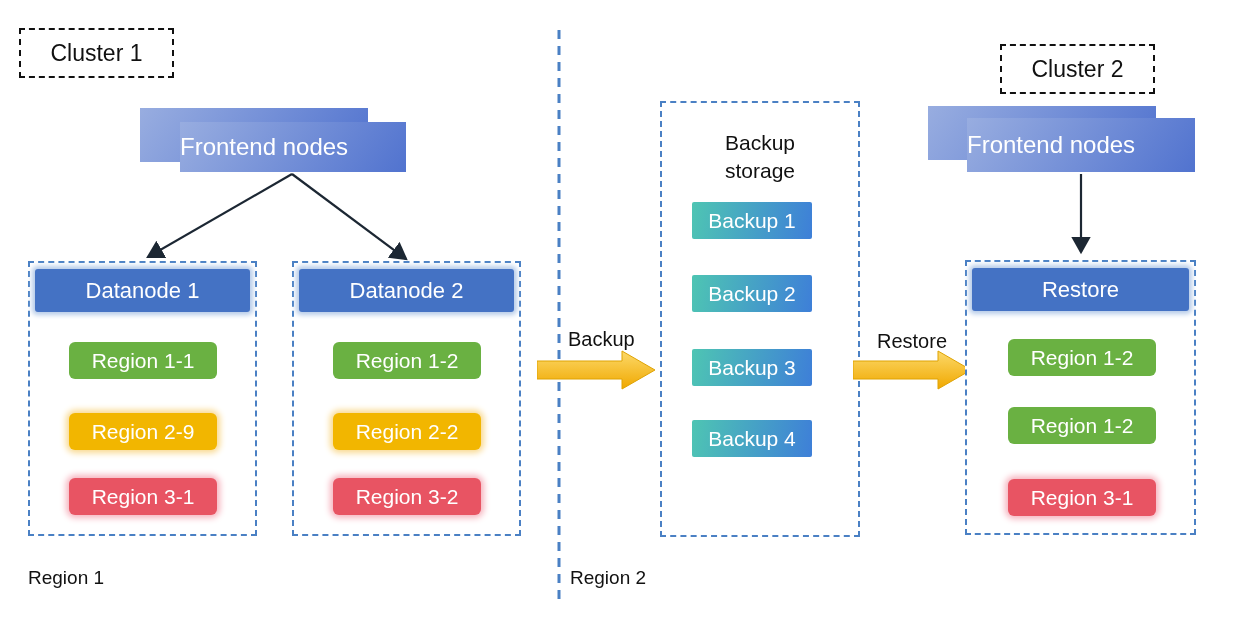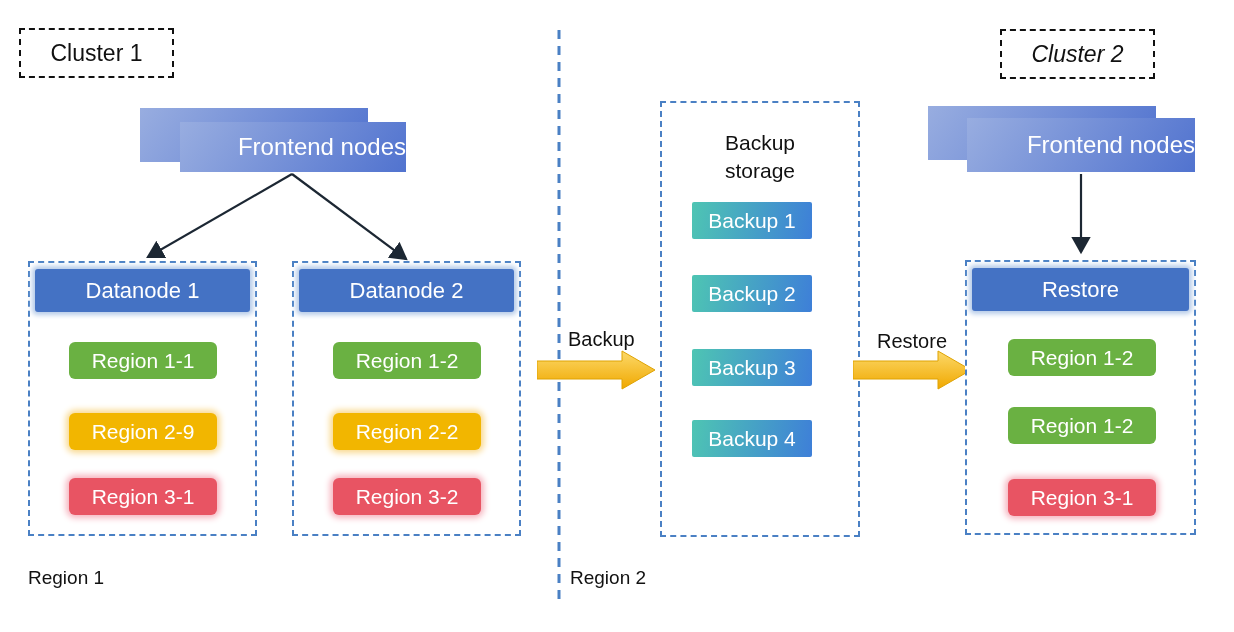--- a/index.html
+++ b/index.html
@@ -8,21 +8,21 @@
     font-family:"Liberation Sans","DejaVu Sans",sans-serif;overflow:hidden;
   }
   .abs{position:absolute;}
   
   .cluster-label-box{
     border:2.5px dashed #111;display:flex;align-items:center;justify-content:center;
     font-size:23px;color:#111;background:#fff;
   }
   
   .fe-panel{background:linear-gradient(125deg,#98ade0 0%,#5173cf 100%);}
-  .fe-front{display:flex;align-items:center;justify-content:flex-end;
+  .fe-front{display:flex;align-items:center;justify-content:flex-start;
     color:#fff;font-size:24px;}
   
   .dn-box{border:2.5px dashed #4a80c4;background:#fff;box-sizing:border-box;}
   .dn-header{
     position:absolute;background:#4472c4;border-radius:3px;
     box-shadow:0 0 5px 2.5px #b5cbe9;
     display:flex;align-items:center;justify-content:center;
     color:#fff;font-size:22px;
   }
   .region-chip{
@@ -129,21 +129,21 @@
   <svg class="abs" style="left:853px;top:348px;" width="120" height="45" viewBox="0 0 120 45">
     <defs>
       <linearGradient id="gold2" x1="0" y1="0" x2="0" y2="1">
         <stop offset="0" stop-color="#fcd96a"></stop>
           <stop offset="1" stop-color="#f0a800"></stop>
       </linearGradient>
     </defs>
     <polygon points="0,13 85,13 85,3 118,22 85,41 85,31 0,31" fill="url(#gold2)" stroke="#dfa303" stroke-width="1"></polygon>
   </svg>
 
-  <div class="cluster-label-box abs" style="left:1000px;top:29px;width:151px;height:46px;font-style:italic;">
+  <div class="cluster-label-box abs" style="left:1000px;top:44px;width:151px;height:46px;">
     <span>Cluster 2</span>
   </div>
 
   <div class="fe-panel abs" style="left:928px;top:106px;width:228px;height:54px;"></div>
   <div class="fe-panel fe-front abs" style="left:967px;top:118px;width:228px;height:54px;">
     <span>Frontend nodes</span>
   </div>
 
   <svg class="abs" style="left:1060px;top:172px;" width="42" height="88" viewBox="0 0 42 88">
     <defs>

